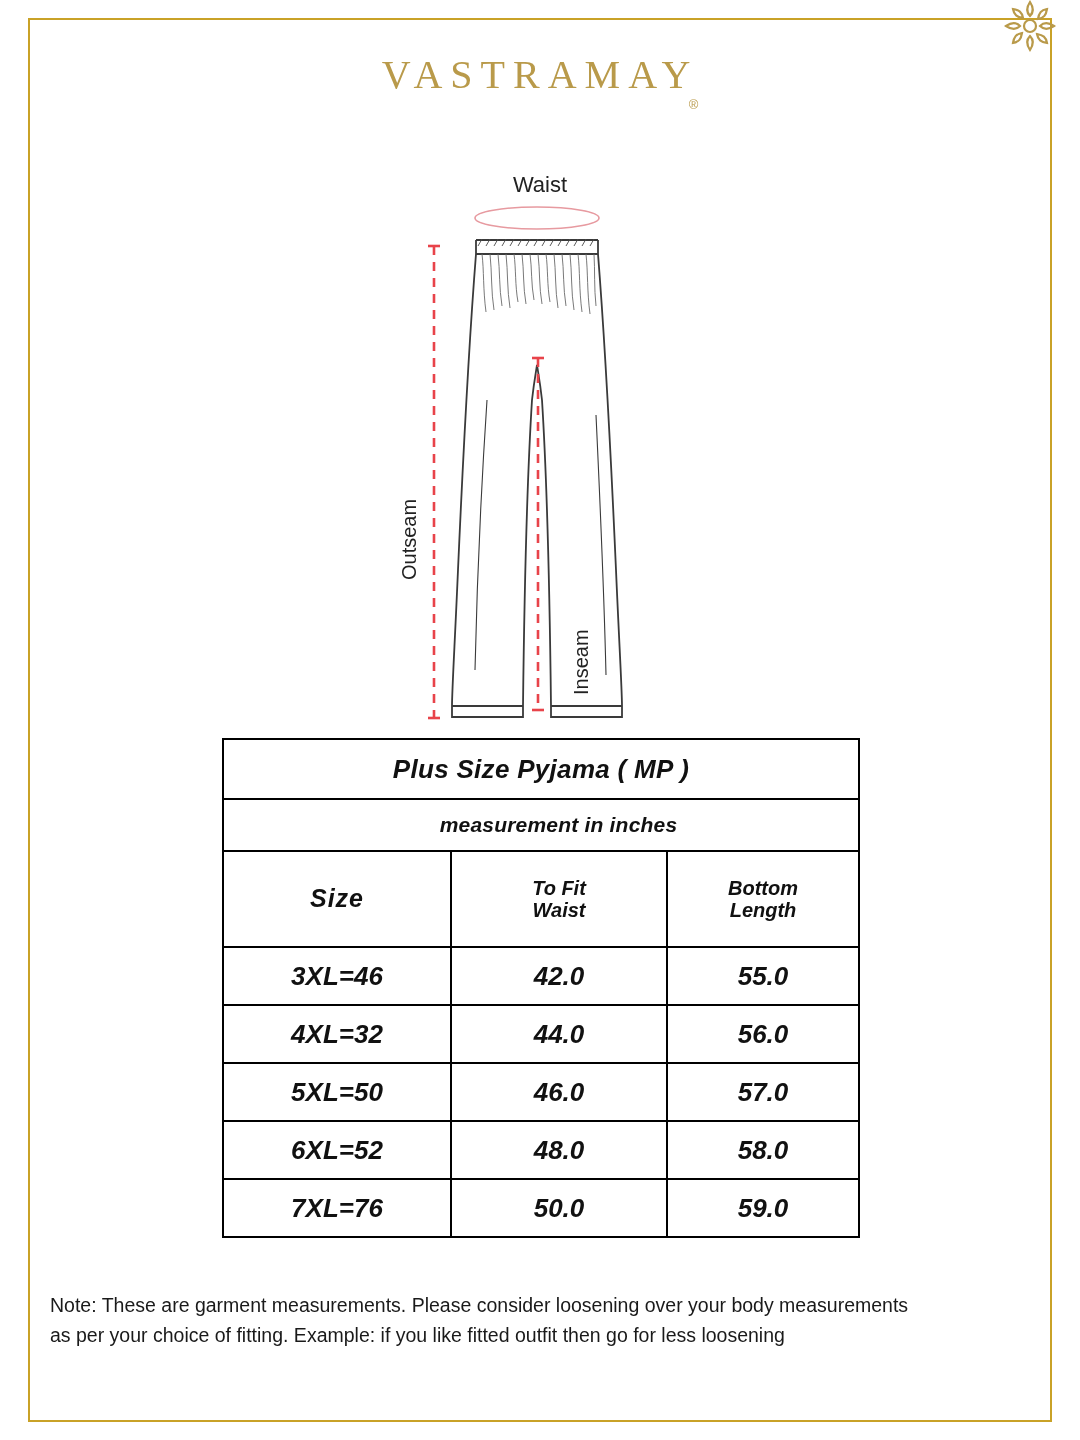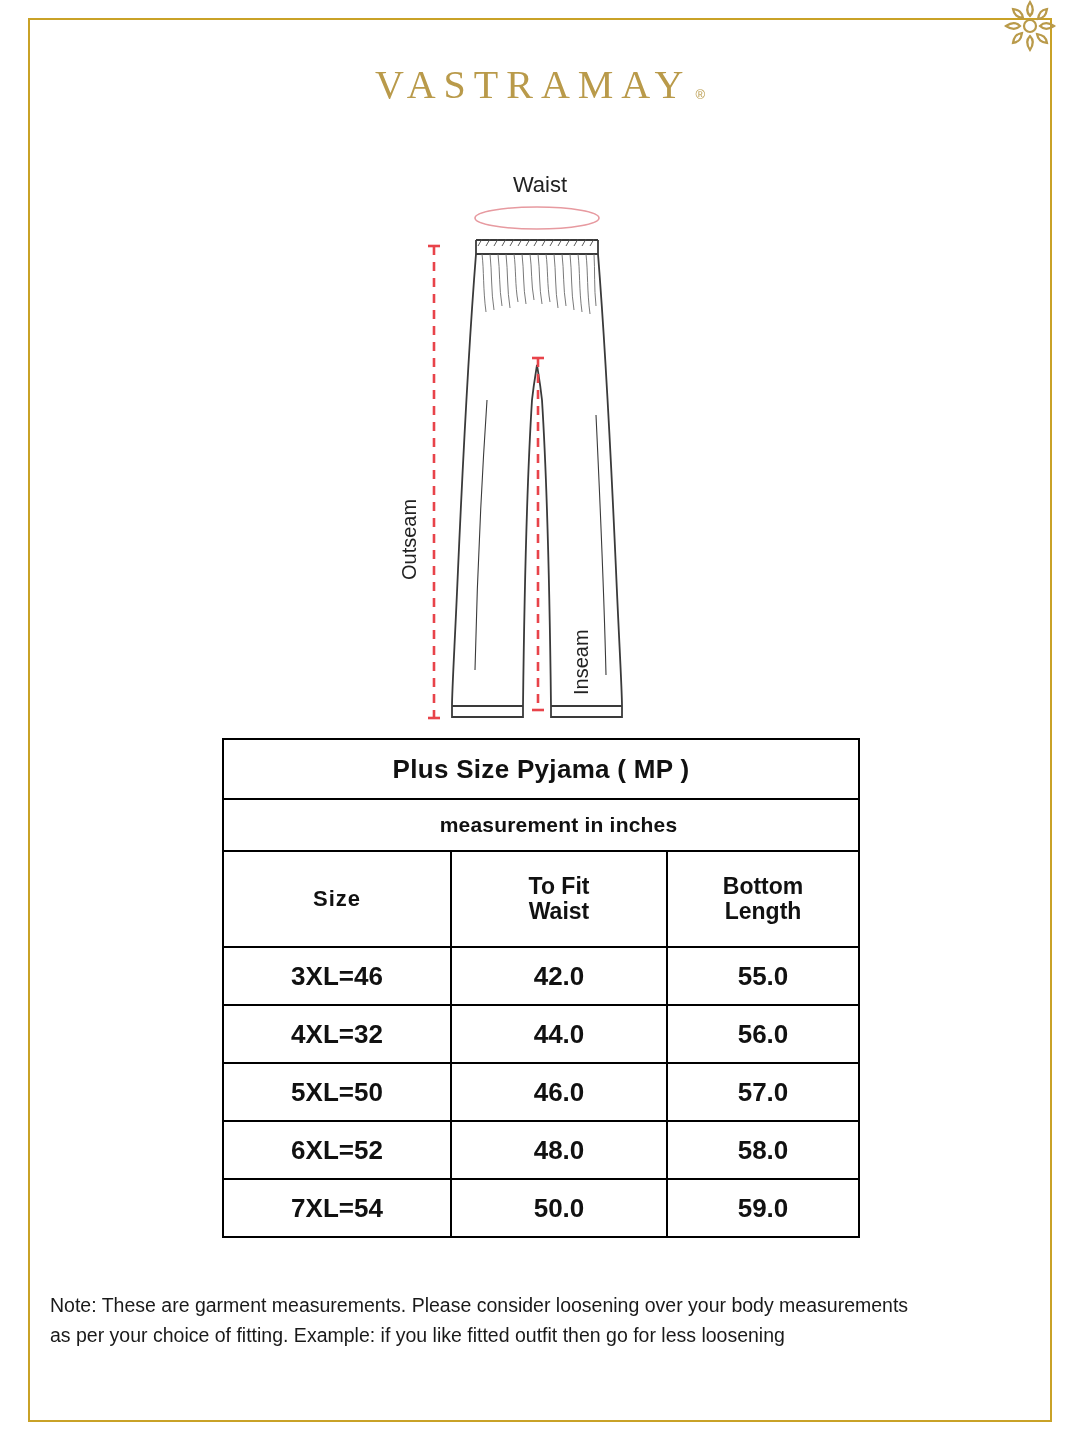--- a/index.html
+++ b/index.html
@@ -39,20 +39,21 @@
     width: 1080px;
     height: 110px;
     display: flex;
     align-items: center;
     justify-content: center;
   }
   .brand-inner {
     display: flex;
     align-items: flex-end;
     gap: 2px;
+    flex-direction: column;
   }
   .brand-name {
     font-family: "Liberation Serif", serif;
     font-size: 40px;
     letter-spacing: 8px;
     color: #b99a4a;
     font-weight: 400;
     line-height: 1;
   }
   .brand-reg {
@@ -110,20 +111,21 @@
   .size-table-wrap {
     position: absolute;
     left: 222px;
     top: 738px;
     width: 636px;
   }
   table.size-table {
     border-collapse: collapse;
     width: 636px;
     table-layout: fixed;
+    font-style: italic;
   }
   table.size-table td {
     border: 2px solid #000;
     text-align: center;
     color: #111;
     font-family: "Liberation Sans", sans-serif;
   }
   .t-title {
     font-size: 26px;
     font-weight: bold;
@@ -131,27 +133,27 @@
     letter-spacing: 0.3px;
   }
   .t-sub {
     font-size: 21px;
     font-weight: bold;
     height: 48px;
     letter-spacing: 0.2px;
     padding-left: 36px;
   }
   .t-head {
-    font-size: 23px;
+    font-size: 20px;
     font-weight: bold;
     height: 92px;
     line-height: 1.1;
   }
   .t-head-size {
-    font-size: 22px;
+    font-size: 25px;
     font-weight: bold;
     letter-spacing: 1px;
   }
   .t-cell {
     font-size: 26px;
     font-weight: bold;
     height: 54px;
   }
   col.c1 { width: 228px; }
   col.c2 { width: 216px; }
@@ -307,21 +309,21 @@
           <td class="t-cell">5XL=50</td>
           <td class="t-cell">46.0</td>
           <td class="t-cell">57.0</td>
         </tr>
         <tr>
           <td class="t-cell">6XL=52</td>
           <td class="t-cell">48.0</td>
           <td class="t-cell">58.0</td>
         </tr>
         <tr>
-          <td class="t-cell">7XL=54</td>
+          <td class="t-cell">7XL=76</td>
           <td class="t-cell">50.0</td>
           <td class="t-cell">59.0</td>
         </tr>
       </tbody>
     </table>
   </div>
 
   <div class="note">
     <span>Note: These are garment measurements. Please consider loosening over your body measurements</span>
     <span class="line2">as per your choice of fitting. Example: if you like fitted outfit then go for less loosening</span>

